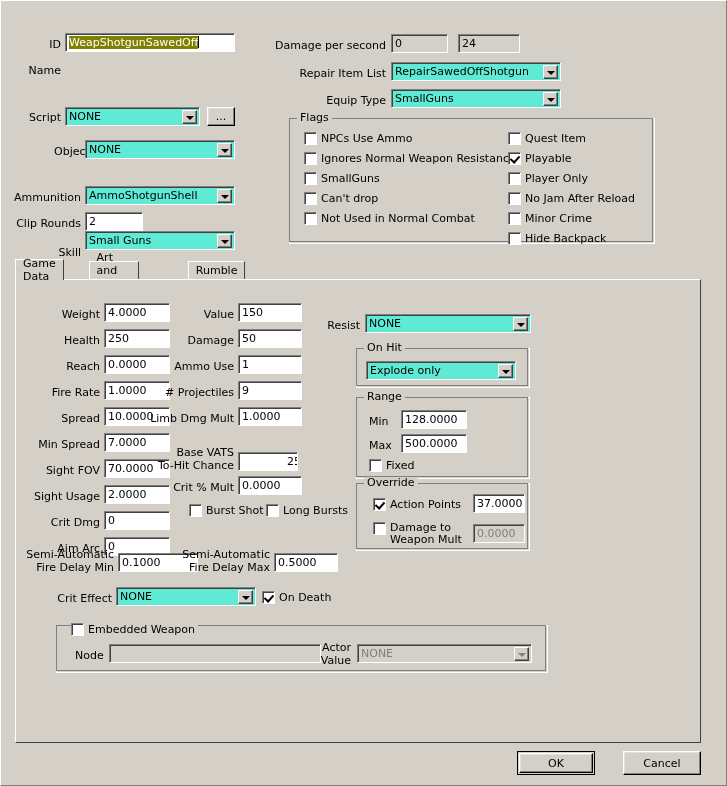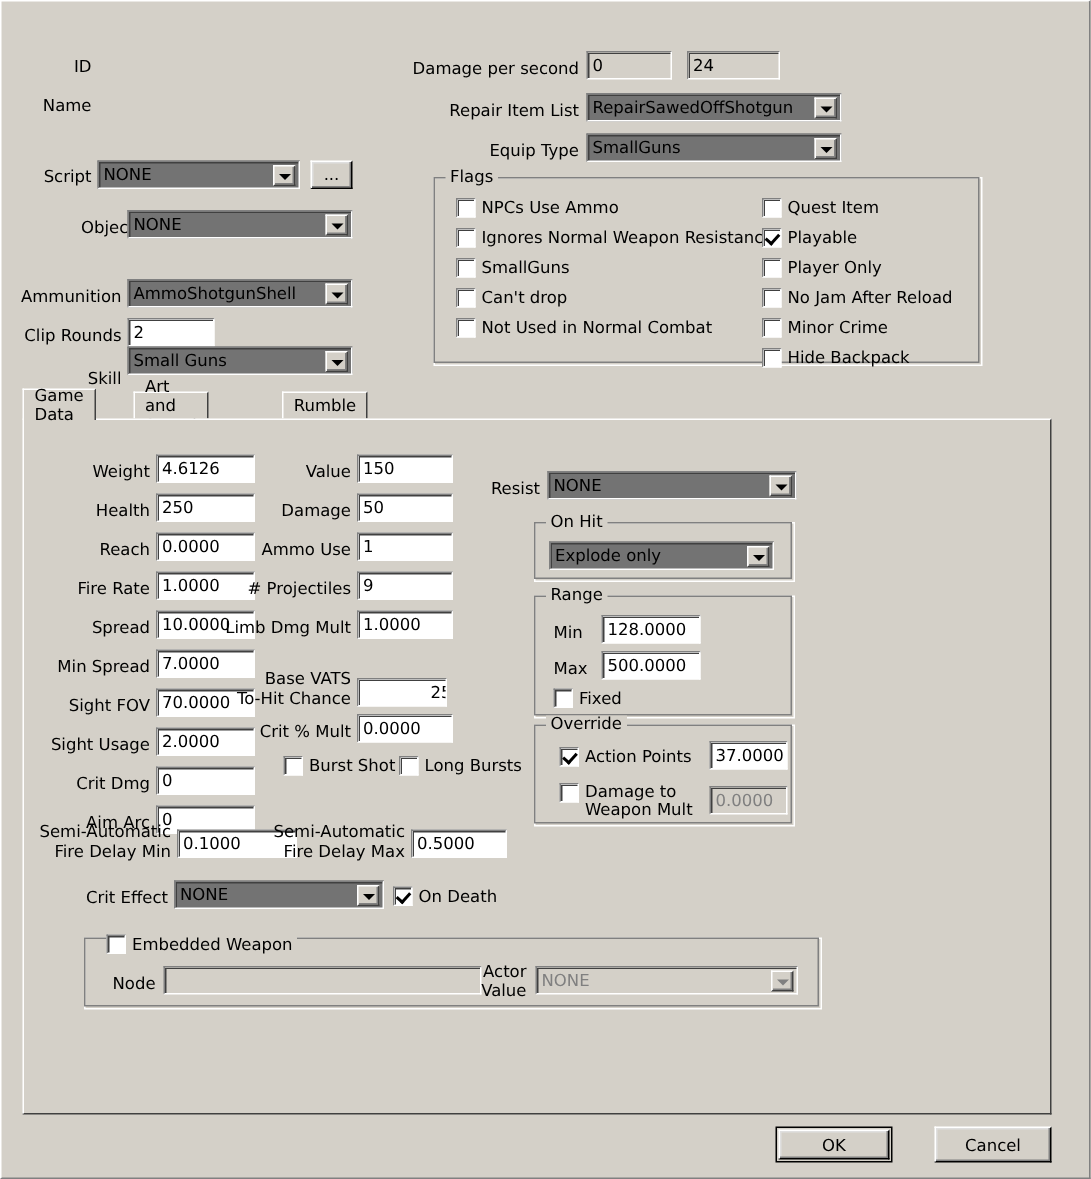--- a/index.html
+++ b/index.html
@@ -38,21 +38,21 @@
     border-top:1px solid #808080;border-left:1px solid #808080;
     border-right:1px solid #fff;border-bottom:1px solid #fff;
     box-shadow:inset 1px 1px 0 #404040;
     font-family:"DejaVu Sans","Liberation Sans",sans-serif;font-size:11px;
     padding:2px 0 0 3px;height:19px;line-height:14px;white-space:nowrap;overflow:hidden;}
   .tf.ro{background:#d4d0c8;color:#000;}
   .tf.dis{background:#d4d0c8;color:#808080;}
   .sel{background:#808000;color:#ffffff;}
   .caret{display:inline-block;width:1px;height:12px;background:#000;vertical-align:-2px;margin-left:0px;}
 
-  .cb{position:absolute;box-sizing:border-box;background:#737373;
+  .cb{position:absolute;box-sizing:border-box;background:#5eead4;
     border-top:1px solid #808080;border-left:1px solid #808080;
     border-right:1px solid #fff;border-bottom:1px solid #fff;
     box-shadow:inset 1px 1px 0 #404040;
     height:19px;padding:2px 20px 0 3px;line-height:14px;font-size:11px;
     white-space:nowrap;overflow:hidden;}
   .cb.dis{background:#d4d0c8;color:#808080;}
   .cb .arw{position:absolute;right:2px;top:2px;width:15px;height:14px;background:#d4d0c8;
     border-left:1px solid #fff;border-top:1px solid #fff;
     border-right:1px solid #404040;border-bottom:1px solid #404040;
     box-shadow:inset -1px -1px 0 #808080;box-sizing:border-box;}
@@ -99,20 +99,21 @@
     box-sizing:border-box;border-left:1px solid #fff;border-top:1px solid #fff;
     border-right:1px solid #404040;border-bottom:1px solid #404040;}
 </style>
 </head>
 <body>
 
 <div class="win">
 
 
   <div class="lbl r" style="left:10px;top:38px;width:50px;">ID</div>
+  <div class="tf" style="left:64px;top:32px;width:170px;"><span class="sel">WeapShotgunSawedOff</span><i class="caret"></i></div>
 
   <div class="lbl r" style="left:10px;top:64px;width:50px;">Name</div>
 
   <div class="lbl r" style="left:6px;top:111px;width:54px;">Script</div>
   <div class="cb" style="left:64px;top:106px;width:135px;"><span>NONE</span><i class="arw"></i></div>
   <div class="btn" style="left:206px;top:106px;width:28px;height:19px;">
       <span>...</span>
     </div>
 
   <div class="lbl r" style="left:4px;top:145px;width:76px;margin-left:44px;">Object Effect</div>
@@ -165,21 +166,21 @@
           <span>Art and Sound</span>
         </div>
         <div class="tab" style="left: 172.8px;">
           <span>Rumble</span>
         </div>
       </div>
     <div class="tabpanel">
 
       <div id="gd-col1">
           <div class="lbl r" style="left: 4px; top: 29px; width: 80px;">Weight</div>
-          <div class="tf" style="left: 88px; top: 23px; width: 66px;">4.6126</div>
+          <div class="tf" style="left: 88px; top: 23px; width: 66px;">4.0000</div>
           <div class="lbl r" style="left: 4px; top: 55px; width: 80px;">Health</div>
           <div class="tf" style="left: 88px; top: 49px; width: 66px;">250</div>
           <div class="lbl r" style="left: 4px; top: 81px; width: 80px;">Reach</div>
           <div class="tf" style="left: 88px; top: 75px; width: 66px;">0.0000</div>
           <div class="lbl r" style="left: 4px; top: 107px; width: 80px;">Fire Rate</div>
           <div class="tf" style="left: 88px; top: 101px; width: 66px;">1.0000</div>
           <div class="lbl r" style="left: 4px; top: 133px; width: 80px;">Spread</div>
           <div class="tf" style="left: 88px; top: 127px; width: 66px;">10.0000</div>
           <div class="lbl r" style="left: 4px; top: 159px; width: 80px;">Min Spread</div>
           <div class="tf" style="left: 88px; top: 153px; width: 66px;">7.0000</div>

